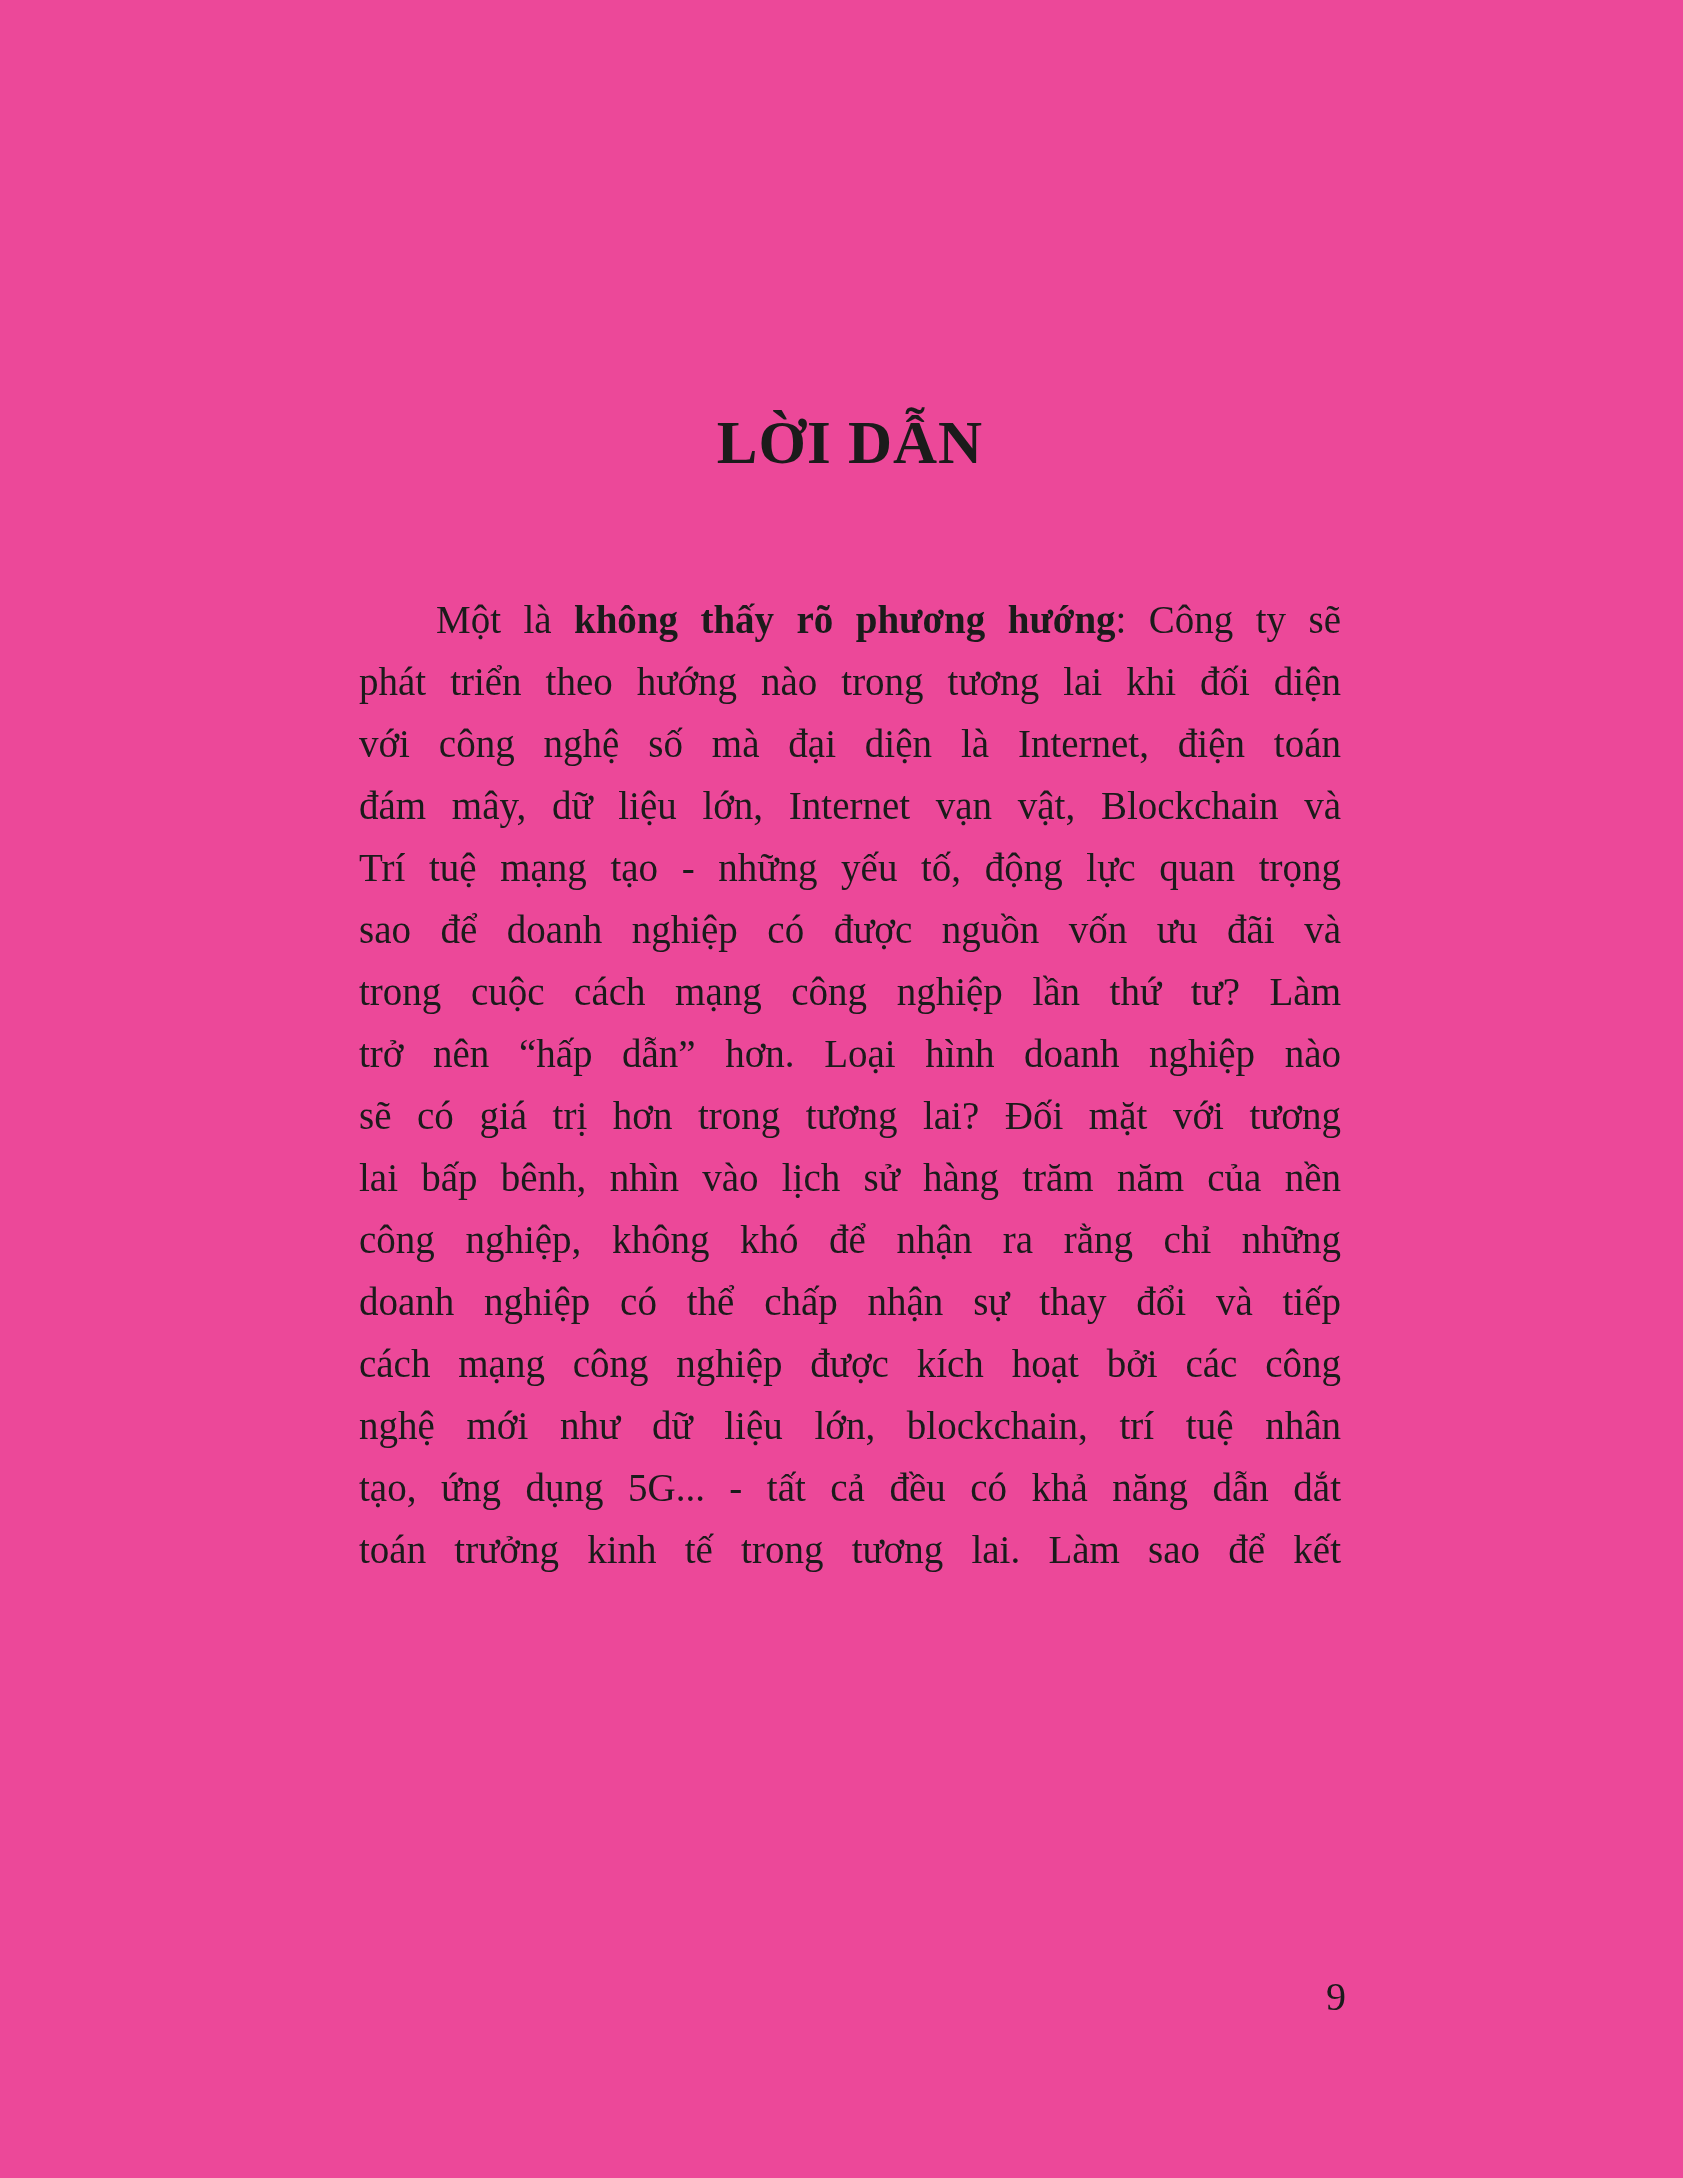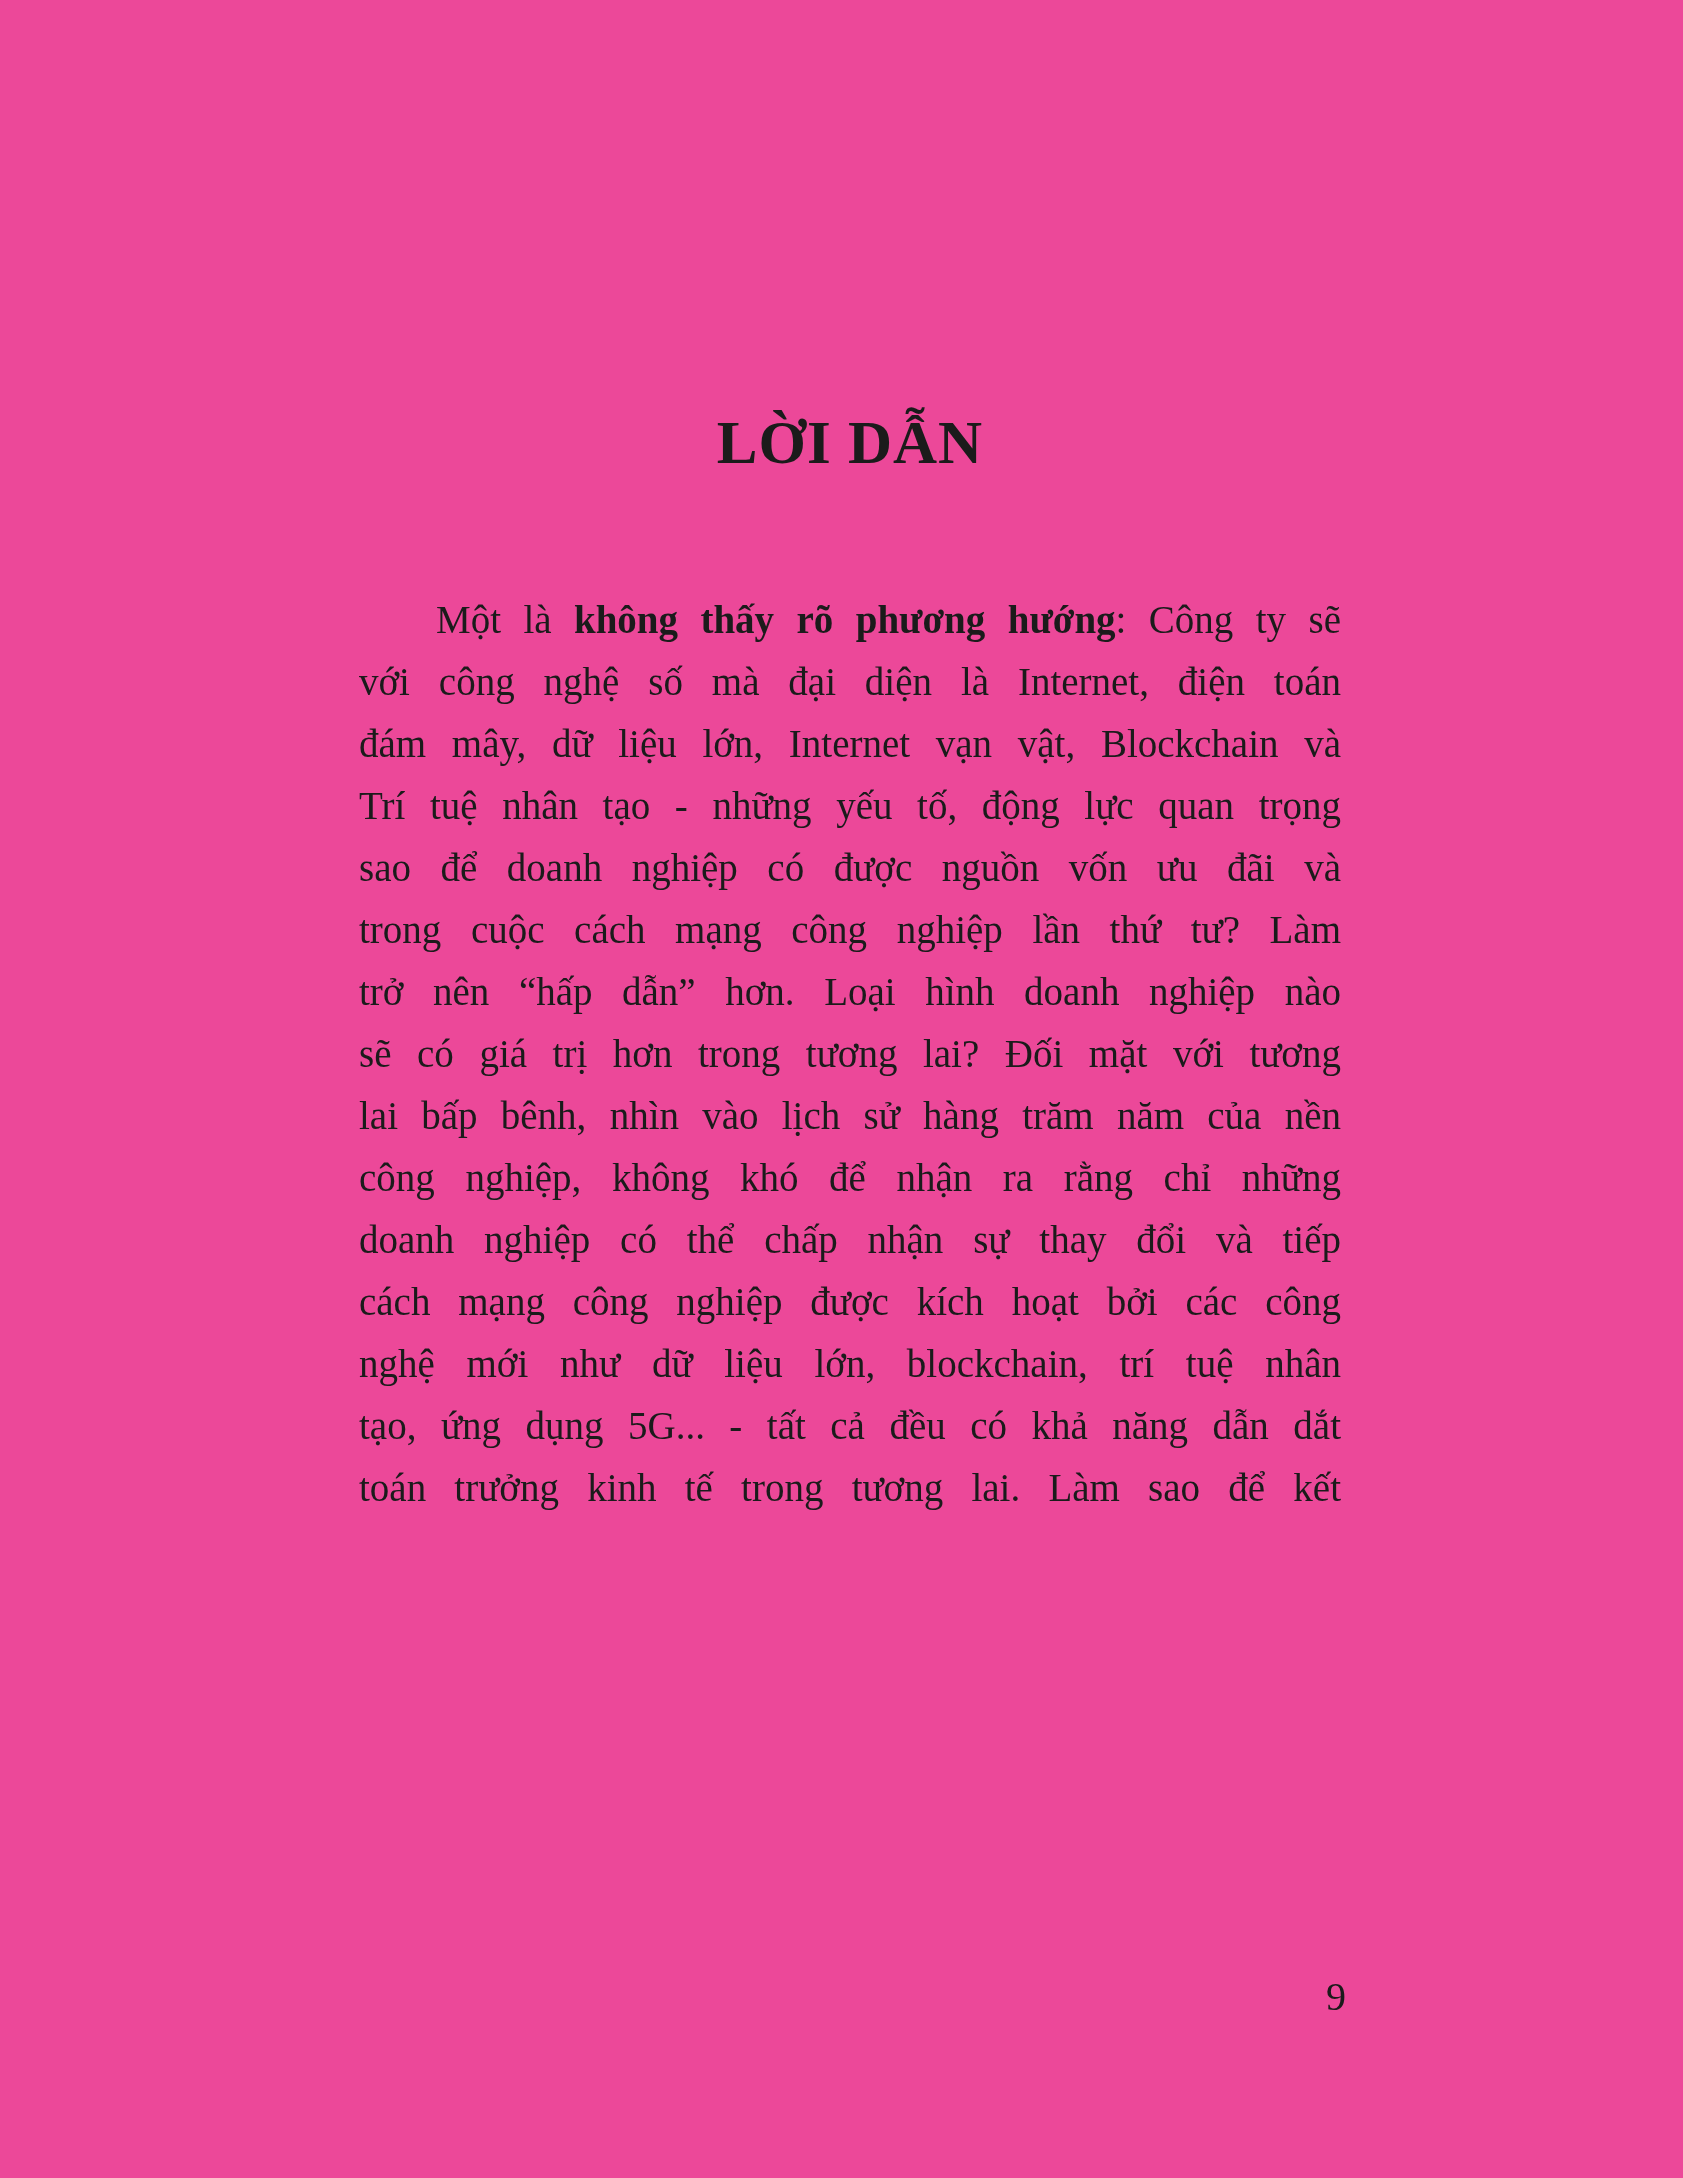--- a/index.html
+++ b/index.html
@@ -52,23 +52,24 @@
 </style>
 </head>
 <body>
 
 <div class="page">
   <div class="chapter-title">LỜI DẪN</div>
 
   <div class="body-text">
       <div class="para">
         <div class="line indent"><span class="seg">Một là </span><span class="seg-b">không thấy rõ phương hướng</span><span class="seg">: Công ty sẽ</span></div>
+        <div class="line"><span class="seg">phát triển theo hướng nào trong tương lai khi đối diện</span></div>
         <div class="line"><span class="seg">với công nghệ số mà đại diện là Internet, điện toán</span></div>
         <div class="line"><span class="seg">đám mây, dữ liệu lớn, Internet vạn vật, Blockchain và</span></div>
-        <div class="line"><span class="seg">Trí tuệ nhân tạo - những yếu tố, động lực quan trọng</span></div>
+        <div class="line"><span class="seg">Trí tuệ mạng tạo - những yếu tố, động lực quan trọng</span></div>
         <div class="line"><span class="seg">sao để doanh nghiệp có được nguồn vốn ưu đãi và</span></div>
         <div class="line"><span class="seg">trong cuộc cách mạng công nghiệp lần thứ tư? Làm</span></div>
         <div class="line"><span class="seg">trở nên “hấp dẫn” hơn. Loại hình doanh nghiệp nào</span></div>
         <div class="line"><span class="seg">sẽ có giá trị hơn trong tương lai? Đối mặt với tương</span></div>
         <div class="line"><span class="seg">lai bấp bênh, nhìn vào lịch sử hàng trăm năm của nền</span></div>
         <div class="line"><span class="seg">công nghiệp, không khó để nhận ra rằng chỉ những</span></div>
         <div class="line"><span class="seg">doanh nghiệp có thể chấp nhận sự thay đổi và tiếp</span></div>
         <div class="line"><span class="seg">cách mạng công nghiệp được kích hoạt bởi các công</span></div>
         <div class="line"><span class="seg">nghệ mới như dữ liệu lớn, blockchain, trí tuệ nhân</span></div>
         <div class="line"><span class="seg">tạo, ứng dụng 5G... - tất cả đều có khả năng dẫn dắt</span></div>

